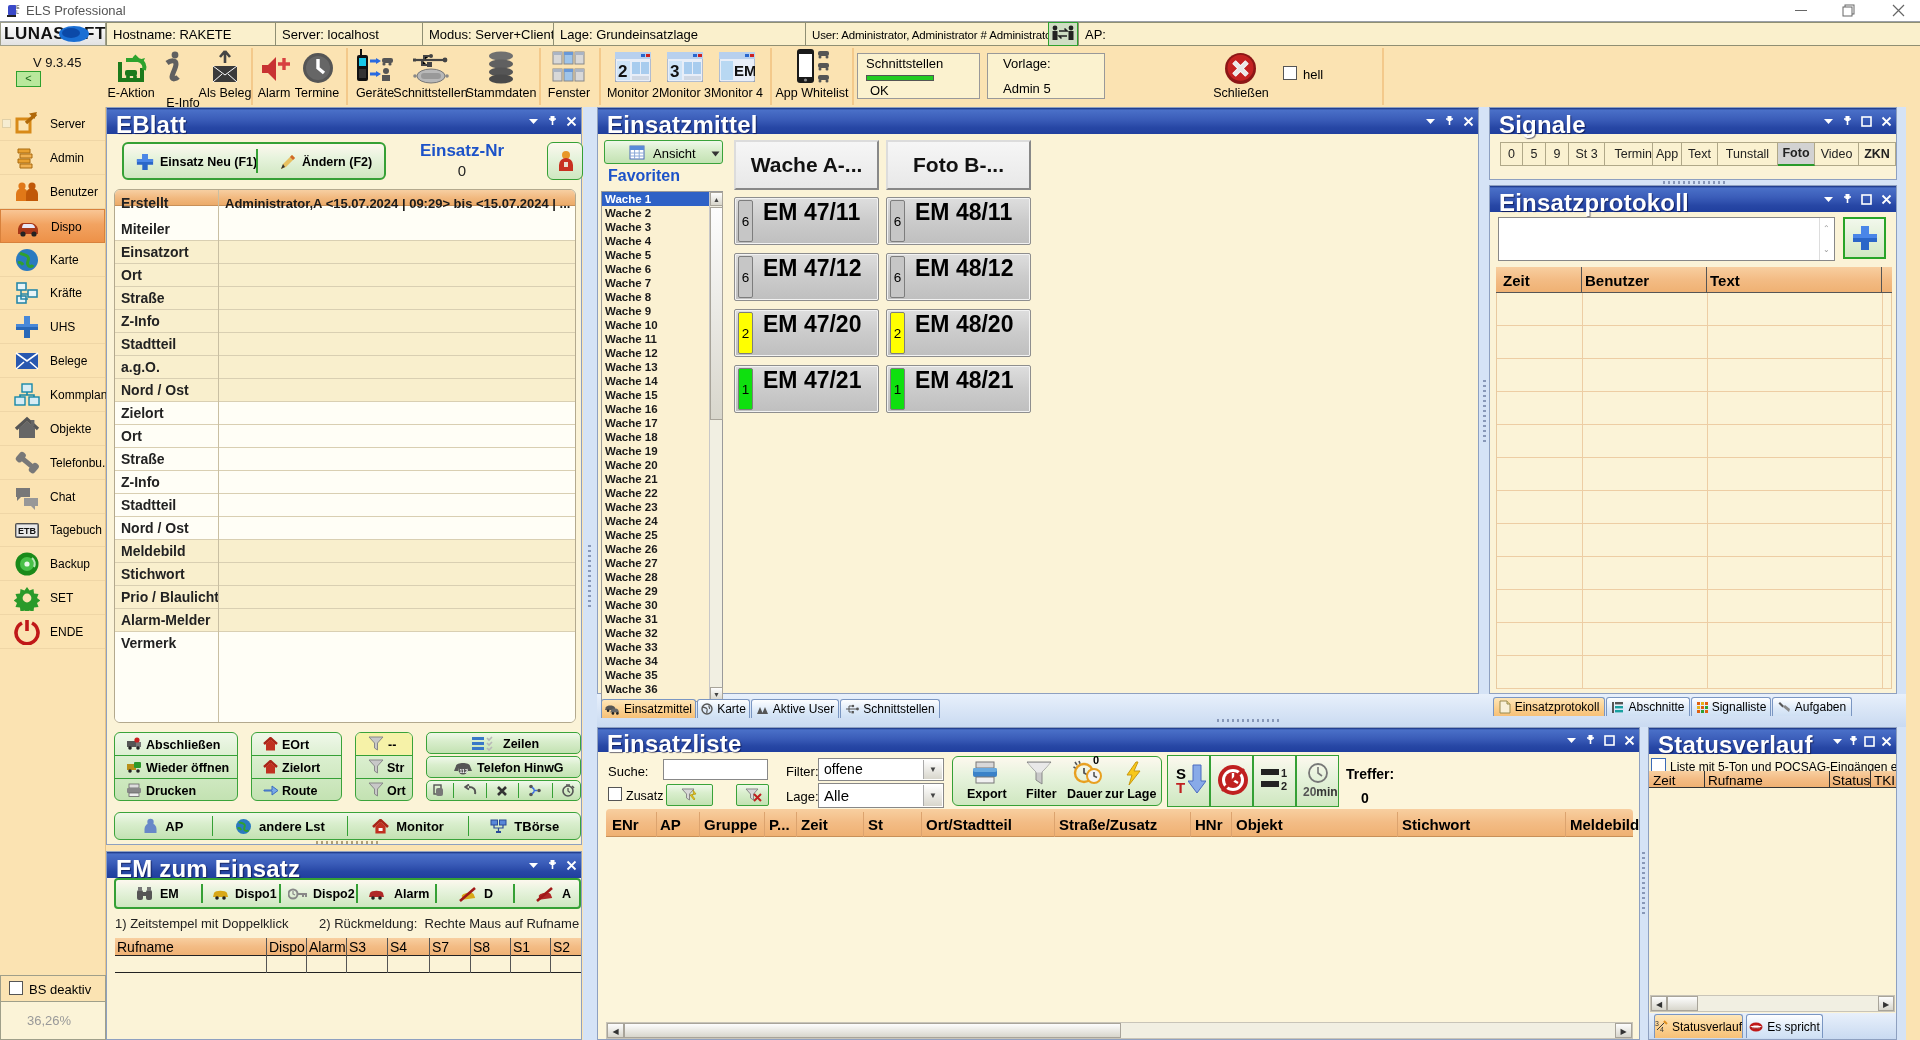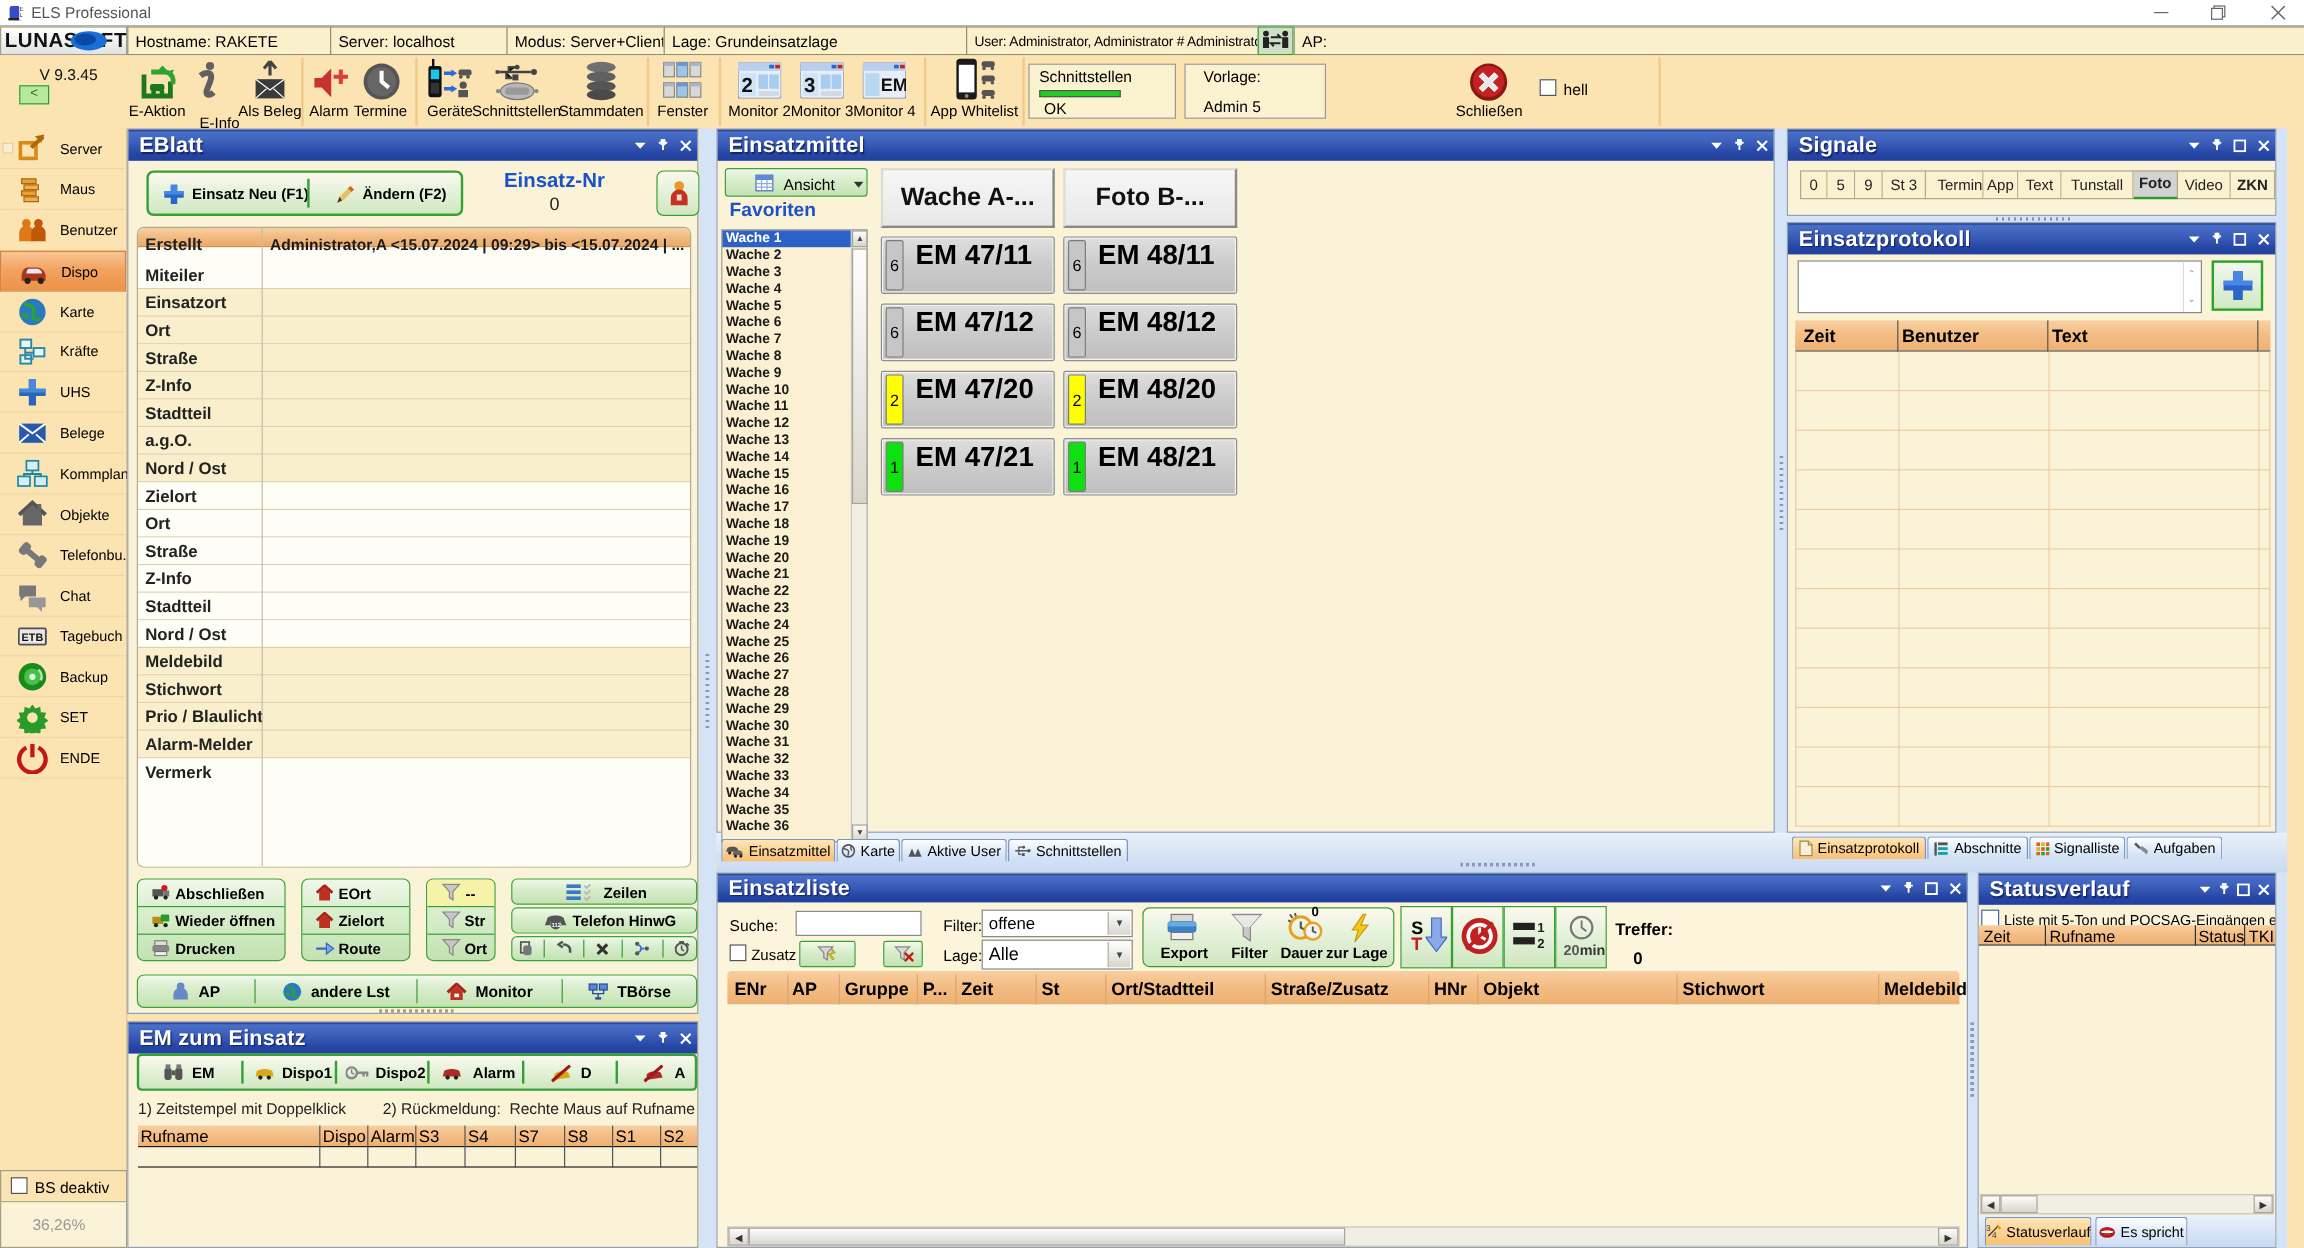--- a/index.html
+++ b/index.html
@@ -1,18 +1,18 @@
 <!DOCTYPE html>
 <html><head>
 <meta charset="utf-8">
 <style>
 * { margin:0; padding:0; box-sizing:border-box; }
 html,body { width:1920px; height:1040px; overflow:hidden; font-family:"Liberation Sans",sans-serif; background:#fbe3b2; }
 .a { position:absolute; }
-.tb { background:linear-gradient(180deg,#16307e 0,#4a70c8 8%,#3a5cb8 45%,#2747a5 75%,#203f9e 100%); color:#fff; font-weight:bold; font-size:18px; text-shadow:1px 1px 1px rgba(0,0,40,0.55); }
+.tb { background:linear-gradient(180deg,#16307e 0,#4a70c8 8%,#3a5cb8 45%,#2747a5 75%,#203f9e 100%); color:#fff; font-weight:bold; font-size:24px; text-shadow:1px 1px 1px rgba(0,0,40,0.55); }
 .tbt { position:absolute; left:9px; top:3px; letter-spacing:0.2px; }
 .ctl { position:absolute; top:0; right:4px; height:100%; display:flex; align-items:center; gap:9px; }
 .gbtn { background:linear-gradient(#f0f8ea,#d9eecd 40%,#c3e2b2); border:1px solid #3aa33a; border-radius:5px; }
 .ghd { background:linear-gradient(#fdf8ee,#e7f3dd 40%,#cfe7c0); border:2px solid #35a035; border-radius:6px; }
 .obh { background:linear-gradient(#f7cfa2,#f1b87e 55%,#ecab69); }
 .inf { background:#faf0cc; border:1px solid #8f8f73; border-right:none; font-size:13px; color:#000; padding:4px 0 0 6px; white-space:nowrap; overflow:hidden; }
 .tli { position:absolute; text-align:center; font-size:12.5px; color:#000; top:40px; white-space:nowrap; }
 .sep { position:absolute; top:2px; bottom:2px; width:2px; background:#f3c98b; }
 .si { position:absolute; left:0; width:105px; height:34px; border-bottom:1px solid #efd6a6; }
 .si .lb { position:absolute; left:50px; top:10px; font-size:12px; color:#000; }
@@ -266,21 +266,21 @@
     </div>
   <div class="si" style="top:34px;">
       <svg class="ic" viewBox="0 0 26 26">
         <g stroke="#a86a10" fill="#e8a030">
           <path d="M4 4 h12 v4 h-12z"></path>
           <path d="M6 9 h12 v4 h-12z" fill="#f0b050"></path>
           <path d="M4 14 h12 v4 h-12z"></path>
           <path d="M6 19 h12 v4 h-12z" fill="#f0b050"></path>
         </g>
       </svg>
-      <span class="lb">Maus</span>
+      <span class="lb">Admin</span>
     </div>
   <div class="si" style="top:68px;">
       <svg class="ic" viewBox="0 0 26 26">
         <g fill="#e07818">
           <circle cx="8" cy="7" r="3.6"></circle>
           <path d="M2 22 v-7 a6 6 0 0 1 12 0 v7z"></path>
         </g>
         <g fill="#c05808">
           <circle cx="18" cy="7" r="3.6"></circle>
           <path d="M12 22 v-7 a6 6 0 0 1 12 0 v7z"></path>

